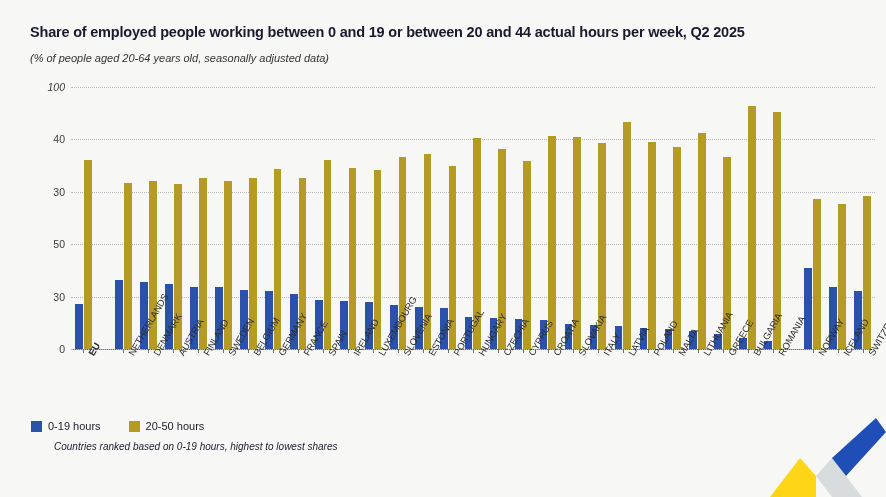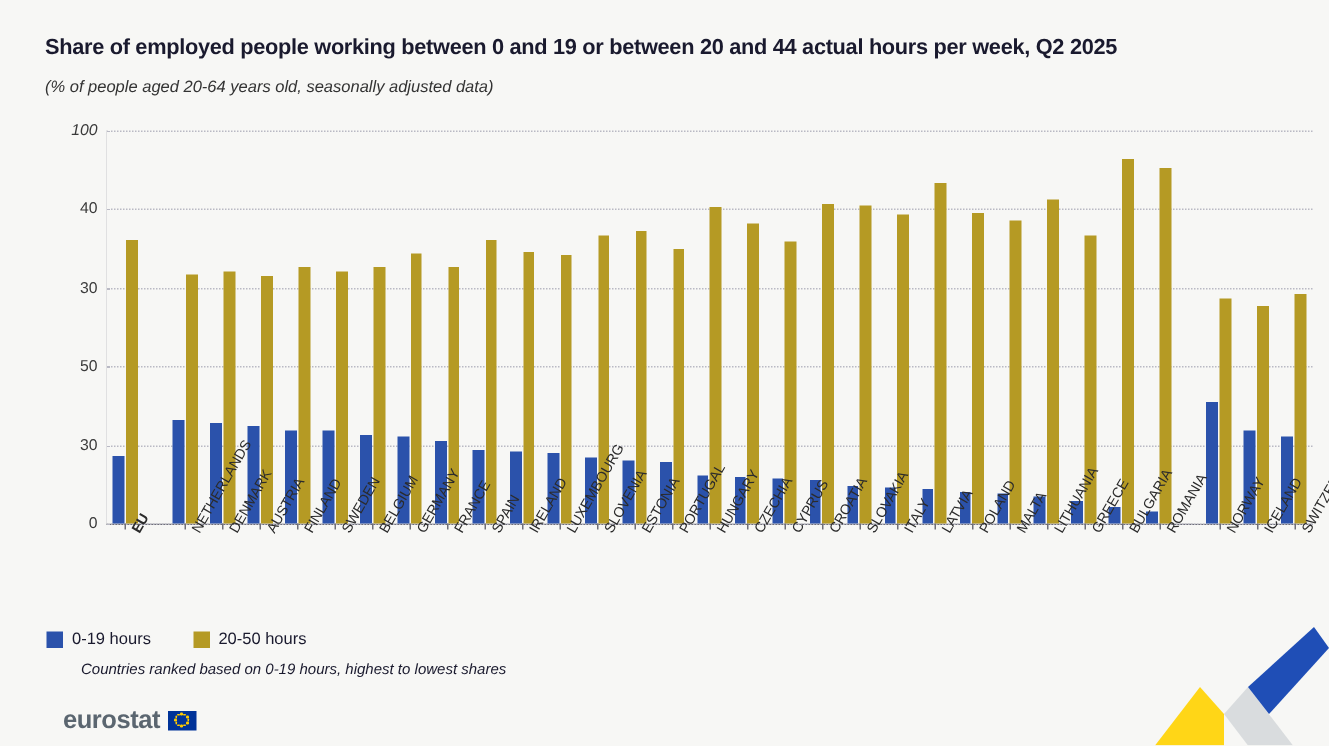--- a/index.html
+++ b/index.html
@@ -318,37 +318,20 @@
         <span class="swatch s0" style="background: rgb(43, 82, 171);"></span>
         <span class="legend-label">0-19 hours</span>
       </div>
       <div class="legend-item">
         <span class="swatch s1" style="background: rgb(181, 154, 36);"></span>
         <span class="legend-label">20-50 hours</span>
       </div>
     </div>
   <div class="note">Countries ranked based on 0-19 hours,  highest to lowest shares</div>
 
-  <div class="logo">
-    <span class="logo-text">eurostat</span>
-    <span class="euflag" id="euflag">
-        <span class="star" style="left: 8.7px; top: 1.5px;"></span>
-        <span class="star" style="left: 10.8px; top: 2.06269px;"></span>
-        <span class="star" style="left: 12.3373px; top: 3.6px;"></span>
-        <span class="star" style="left: 12.9px; top: 5.7px;"></span>
-        <span class="star" style="left: 12.3373px; top: 7.8px;"></span>
-        <span class="star" style="left: 10.8px; top: 9.33731px;"></span>
-        <span class="star" style="left: 8.7px; top: 9.9px;"></span>
-        <span class="star" style="left: 6.6px; top: 9.33731px;"></span>
-        <span class="star" style="left: 5.06269px; top: 7.8px;"></span>
-        <span class="star" style="left: 4.5px; top: 5.7px;"></span>
-        <span class="star" style="left: 5.06269px; top: 3.6px;"></span>
-        <span class="star" style="left: 6.6px; top: 2.06269px;"></span>
-      </span>
-  </div>
 
   <svg class="chevrons" viewBox="0 0 116 79">
     <polygon points="0,79 30,40 46,58 46,79" fill="#FFD617"></polygon>
     <polygon points="46,58 62,40 92,79 62,79" fill="#D9DCDE"></polygon>
     <polygon points="62,40 106,0 116,14 76,58" fill="#1F4EB6"></polygon>
   </svg>
 
 </div>
 
 </body></html>

